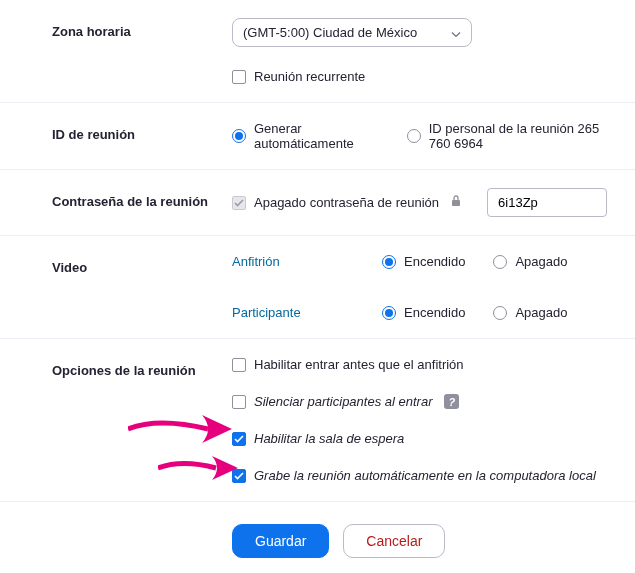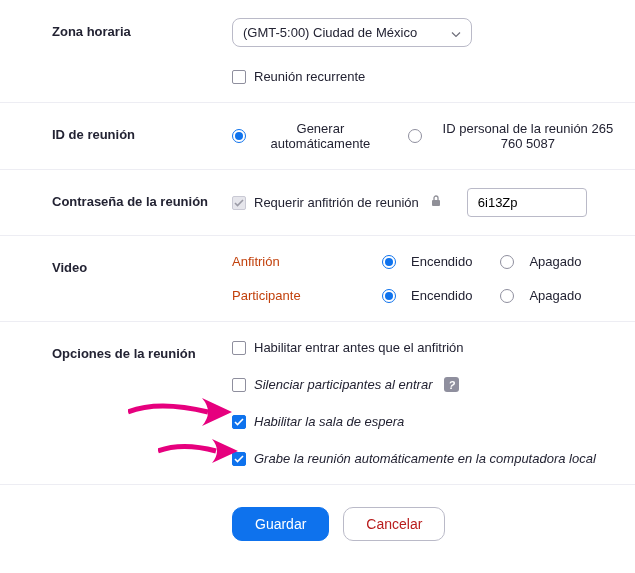--- a/index.html
+++ b/index.html
@@ -53,26 +53,26 @@
   .chkbox.checked svg { display: block; }
   .chkbox svg { display: none; }
   .chkbox.disabled { background: #e6e6ec; border-color: #c9c9d4; cursor: default; }
   .chkbox.disabled svg { display: block; }
   .radiobox { border-radius: 50%; }
   .radiobox .dot {
     width: 8px; height: 8px; border-radius: 50%; background: #0e72ed; display: none;
   }
   .radiobox.selected { border-color: #0e72ed; }
   .radiobox.selected .dot { display: block; }
-  .opt-label { color: #232333; cursor: pointer; text-align: center; }
+  .opt-label { color: #232333; cursor: pointer; }
   .radio-group { display: flex; align-items: center; gap: 28px; }
-  .radio-item { display: flex; align-items: center; gap: 15px; cursor: pointer; }
+  .radio-item { display: flex; align-items: center; gap: 8px; cursor: pointer; }
   .video-line { display: flex; align-items: center; }
-  .video-sub-label { width: 150px; color: #c2410c; }
-  .video-line + .video-line { margin-top: 19px; }
+  .video-sub-label { width: 150px; color: #0369a1; }
+  .video-line + .video-line { margin-top: 36px; }
   .pwd-input {
     border: 1px solid #babac8; border-radius: 4px; padding: 6px 10px;
     width: 120px; margin-left: 18px; font-size: 13px;
   }
   .lock { color: #909098; margin-left: 4px; }
   .qmark {
     width: 15px; height: 15px; border-radius: 3px; background: #8f8f9e;
     color: #fff; font-size: 11px; font-weight: 700; display: inline-flex;
     align-items: center; justify-content: center; margin-left: 4px;
   }
@@ -121,35 +121,35 @@
     <div class="row-body">
       <div class="radio-group">
         <div class="radio-item">
           <span class="radiobox selected">
               <span class="dot"></span>
             </span>
           <span class="opt-label">Generar automáticamente</span>
         </div>
         <div class="radio-item">
           <span class="radiobox"></span>
-          <span class="opt-label">ID personal de la reunión 265 760 5087</span>
+          <span class="opt-label">ID personal de la reunión 265 760 6964</span>
         </div>
       </div>
     </div>
   </div>
 
   <div class="row">
     <div class="row-label">Contraseña de la reunión</div>
     <div class="row-body inline">
       <span class="chkbox disabled">
         <svg width="10" height="8" viewBox="0 0 10 8">
             <path d="M1 4 L3.5 6.5 L9 1" fill="none" stroke="#9b9ba6" stroke-width="1.6"></path>
           </svg>
       </span>
-      <span class="opt-label">Requerir anfitrión de reunión</span>
+      <span class="opt-label">Apagado contraseña de reunión</span>
       <span class="lock">
         <svg width="10" height="12" viewBox="0 0 10 12">
             <rect x="1" y="5" width="8" height="6" rx="1" fill="currentColor"></rect>
             <path d="M3 5 V3 a2 2 0 0 1 4 0 V5" fill="none" stroke="currentColor" stroke-width="1.3"></path>
           </svg>
       </span>
       <input class="pwd-input" value="6i13Zp" style="">
     </div>
   </div>
 

